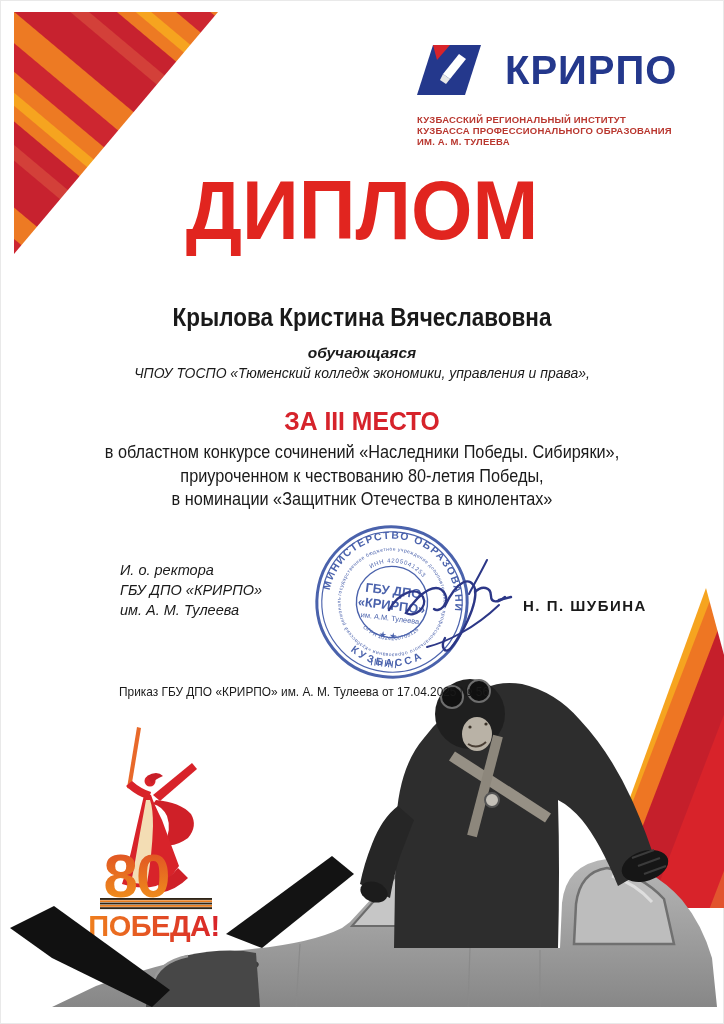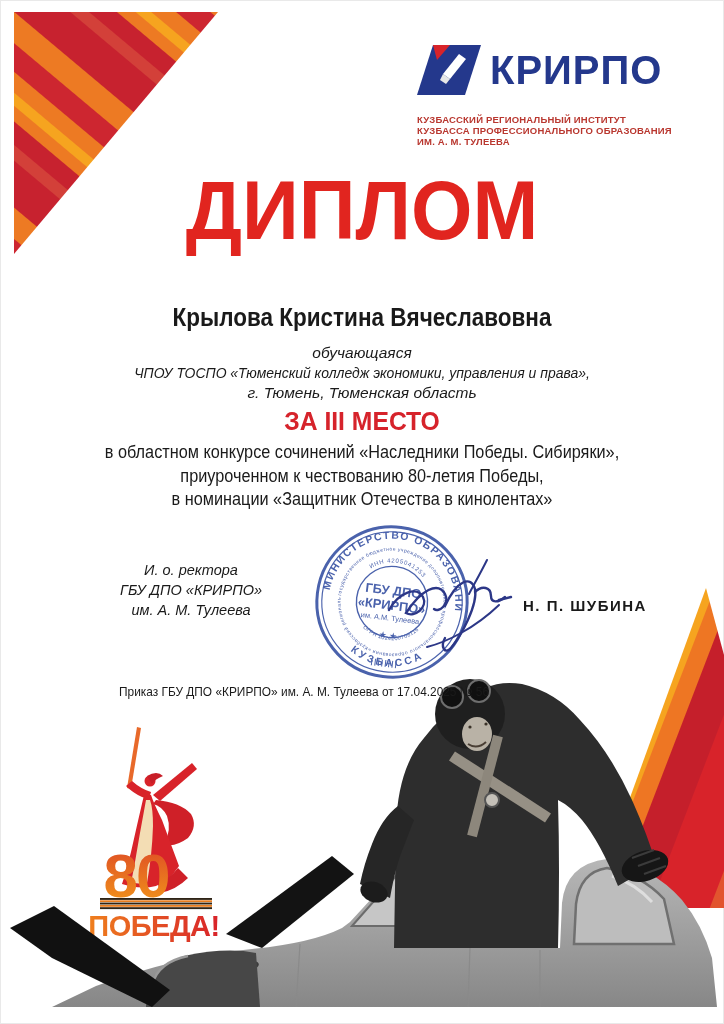--- a/index.html
+++ b/index.html
@@ -6,38 +6,38 @@
   .page{
     position:relative;width:724px;height:1024px;margin:0 auto;background:#ffffff;
     overflow:hidden;font-family:"Liberation Sans",sans-serif;color:#1a1a1a;
     box-shadow:inset 0 0 0 1px #e9e9e9;
   }
   .abs{position:absolute;}
   .bg-art{position:absolute;left:0;top:0;width:724px;height:1024px;z-index:0;}
 
   
   .logo-block{left:417px;top:44px;width:262px;z-index:2;}
-  .logo-row{display:flex;align-items:flex-start;gap:7px;}
+  .logo-row{display:flex;align-items:flex-start;gap:22px;}
   .logo-name{font-size:40px;font-weight:bold;color:#24388c;letter-spacing:1px;line-height:52px;}
   .logo-sub{margin-top:18px;color:#b9372f;font-weight:bold;font-size:9.5px;line-height:11px;letter-spacing:.2px;}
 
   
   .center-line{left:0;right:0;text-align:center;z-index:2;}
   .title{top:168px;font-size:84px;font-weight:bold;color:#e1251f;line-height:84px;transform:scaleX(.94);}
   .presented{top:277px;font-size:17.5px;}
   .recipient{top:303px;font-size:25px;font-weight:bold;transform:scaleX(.9);}
   .italic{font-style:italic;}
-  .role{top:344px;font-size:15.5px;}
+  .role{top:344px;font-size:15.5px;font-weight:bold;}
   .institution{top:364px;font-size:15.5px;transform:scaleX(.9);}
   .location{top:384px;font-size:15.5px;}
   .place{top:406px;font-size:26px;font-weight:bold;color:#d6232b;transform:scaleX(.95);}
   .contest{top:441px;font-size:17.5px;line-height:23.5px;transform:scaleX(.93);}
 
   
-  .signer-title{left:120px;top:560px;font-size:14.5px;line-height:20px;font-style:italic;z-index:2;text-align:center;}
+  .signer-title{left:120px;top:560px;font-size:14.5px;line-height:20px;font-style:italic;z-index:2;}
   .stamp-svg{left:306px;top:516px;z-index:2;}
   .sig-svg{left:383px;top:550px;z-index:3;}
   .signer-name{left:523px;top:597px;font-size:15px;font-weight:bold;letter-spacing:1.5px;z-index:2;}
   .order{left:119px;top:684px;font-size:13.5px;transform:scaleX(.88);transform-origin:left center;z-index:2;}
 </style>
 </head>
 <body>
 
 <div class="page">
 
@@ -156,21 +156,20 @@
       <div>КУЗБАССКИЙ РЕГИОНАЛЬНЫЙ ИНСТИТУТ</div>
       <div>КУЗБАССА ПРОФЕССИОНАЛЬНОГО ОБРАЗОВАНИЯ</div>
       <div>ИМ. А. М. ТУЛЕЕВА</div>
     </div>
   </div>
 
   <div class="abs center-line title">ДИПЛОМ</div>
   <div class="abs center-line recipient">Крылова Кристина Вячеславовна</div>
   <div class="abs center-line role italic">обучающаяся</div>
   <div class="abs center-line institution italic">ЧПОУ ТОСПО «Тюменский колледж экономики, управления и права»,</div>
-  <div class="abs center-line location italic">г. Тюмень, Тюменская область</div>
   <div class="abs center-line place">ЗА III МЕСТО</div>
   <div class="abs center-line contest">
     <div>в областном конкурсе сочинений «Наследники Победы. Сибиряки»,</div>
     <div>приуроченном к чествованию 80-летия Победы,</div>
     <div>в номинации «Защитник Отечества в кинолентах»</div>
   </div>
 
   <div class="abs signer-title">
     <div>И. о. ректора</div>
     <div>ГБУ ДПО «КРИРПО»</div>

